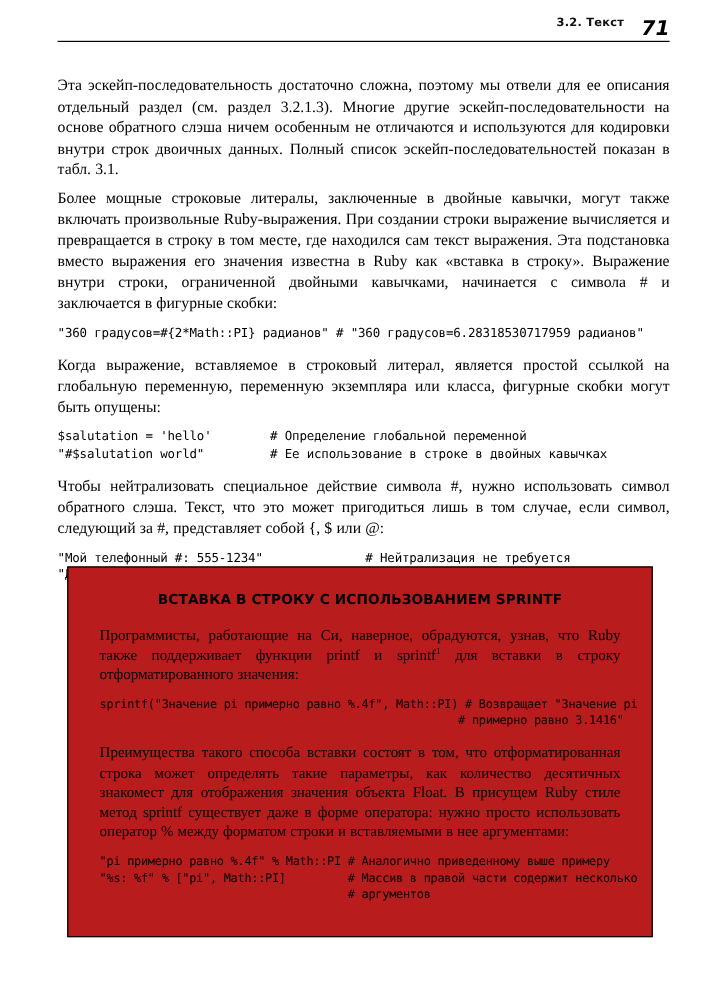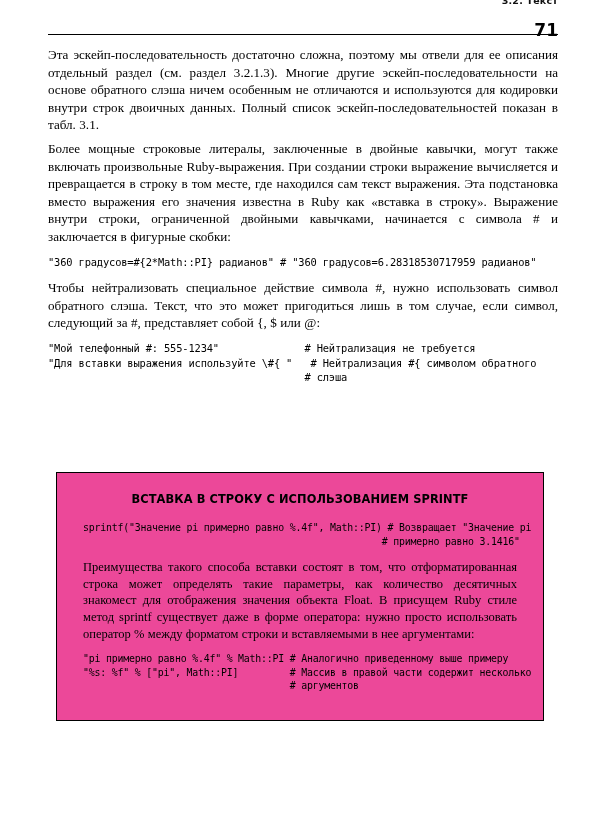--- a/index.html
+++ b/index.html
@@ -24,53 +24,53 @@
   }
 
   
   .header {
     position: absolute;
     top: 14px;
     left: 48px;
     right: 42px;
     height: 26px;
     display: flex;
-    align-items: flex-end;
+    align-items: flex-start;
     justify-content: flex-end;
     gap: 14px;
-    flex-direction: column;
   }
   .header-section {
     font-family: "DejaVu Sans", sans-serif;
     font-size: 9.5px;
     font-weight: 700;
     letter-spacing: .2px;
     color: #111;
   }
   .header-folio {
     font-family: "DejaVu Sans", sans-serif;
     font-size: 17px;
     font-weight: 700;
     color: #000;
     min-width: 24px;
     text-align: right;
+    font-style: italic;
   }
   .header-rule {
     position: absolute;
     top: 34px;
     left: 48px;
     right: 42px;
     height: 0;
     border-top: 1.6px solid #000;
   }
 
   
   .content {
     position: absolute;
-    top: 46px;
+    top: 62px;
     left: 48px;
     width: 510px;
   }
   p.body {
     margin: 0 0 6px 0;
     font-family: "Liberation Serif", serif;
     font-size: 13.1px;
     line-height: 17.6px;
     text-align: justify;
     text-indent: 0;
@@ -89,21 +89,21 @@
 
   
   .sidebar {
     position: absolute;
     left: 56px;
     top: 472px;
     width: 488px;
     box-sizing: border-box;
     border: 1.6px solid #000;
     padding: 16px 26px 16px 26px;
-    background: #ec4899;
+    background: #b91c1c;
   }
   .sidebar-title {
     font-family: "DejaVu Sans", sans-serif;
     font-size: 11.4px;
     font-weight: 700;
     text-align: center;
     letter-spacing: .1px;
     margin: 3px 0 15px 0;
     color: #000;
   }
@@ -167,34 +167,38 @@
   <div class="header-rule"></div>
 
   <div class="content">
 
     <p class="body">Эта эскейп-последовательность достаточно сложна, поэтому мы отвели для ее описания отдельный раздел (см. раздел 3.2.1.3). Многие другие эскейп-последовательности на основе обратного слэша ничем особенным не отличаются и используются для кодировки внутри строк двоичных данных. Полный список эскейп-последовательностей показан в табл. 3.1.</p>
 
     <p class="body">Более мощные строковые литералы, заключенные в двойные кавычки, могут также включать произвольные Ruby-выражения. При создании строки выражение вычисляется и превращается в строку в том месте, где находился сам текст выражения. Эта подстановка вместо выражения его значения известна в Ruby как «вставка в строку». Выражение внутри строки, ограниченной двойными кавычками, начинается с символа # и заключается в фигурные скобки:</p>
 
     <pre class="code">"360 градусов=#{2*Math::PI} радианов" # "360 градусов=6.28318530717959 радианов"</pre>
 
-
+    <p class="body">Когда выражение, вставляемое в строковый литерал, является простой ссылкой на глобальную переменную, переменную экземпляра или класса, фигурные скобки могут быть опущены:</p>
+
+    <pre class="code">$salutation = 'hello'        # Определение глобальной переменной
+"#$salutation world"         # Ее использование в строке в двойных кавычках</pre>
 
     <p class="body">Чтобы нейтрализовать специальное действие символа #, нужно использовать символ обратного слэша. Текст, что это может пригодиться лишь в том случае, если символ, следующий за #, представляет собой {, $ или @:</p>
 
     <pre class="code">"Мой телефонный #: 555-1234"              # Нейтрализация не требуется
 "Для вставки выражения используйте \#{ "   # Нейтрализация #{ символом обратного
                                           # слэша</pre>
 
   </div>
 
   <div class="sidebar">
 
     <div class="sidebar-title">ВСТАВКА В СТРОКУ С ИСПОЛЬЗОВАНИЕМ SPRINTF</div>
 
+    <p class="body"><span>Программисты, работающие на Си, наверное, обрадуются, узнав, что Ruby также поддерживает функции printf и sprintf</span><sup class="fn">1</sup><span> для вставки в строку отформатированного значения:</span></p>
 
     <pre class="code">sprintf("Значение pi примерно равно %.4f", Math::PI) # Возвращает "Значение pi
                                                     # примерно равно 3.1416"</pre>
 
     <p class="body">Преимущества такого способа вставки состоят в том, что отформатированная строка может определять такие параметры, как количество десятичных знакомест для отображения значения объекта Float. В присущем Ruby стиле метод sprintf существует даже в форме оператора: нужно просто использовать оператор % между форматом строки и вставляемыми в нее аргументами:</p>
 
     <pre class="code">"pi примерно равно %.4f" % Math::PI # Аналогично приведенному выше примеру
 "%s: %f" % ["pi", Math::PI]         # Массив в правой части содержит несколько
                                     # аргументов</pre>
 

